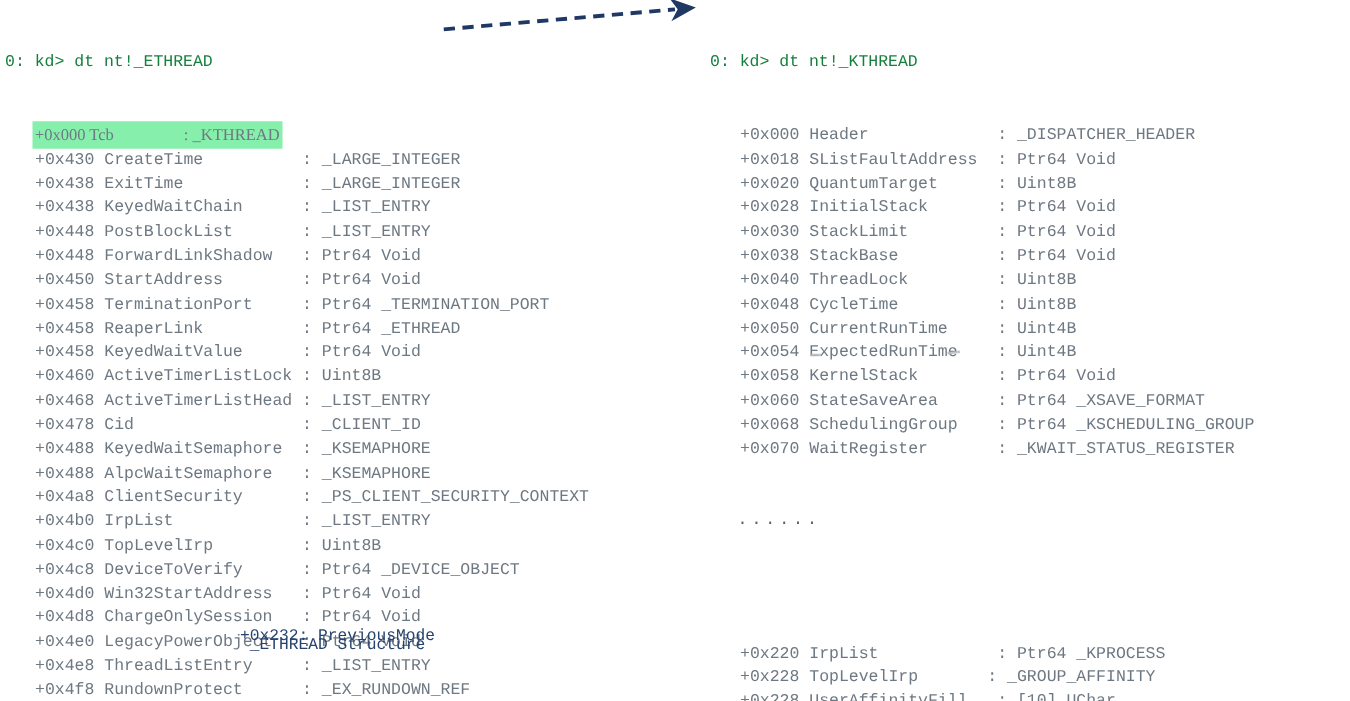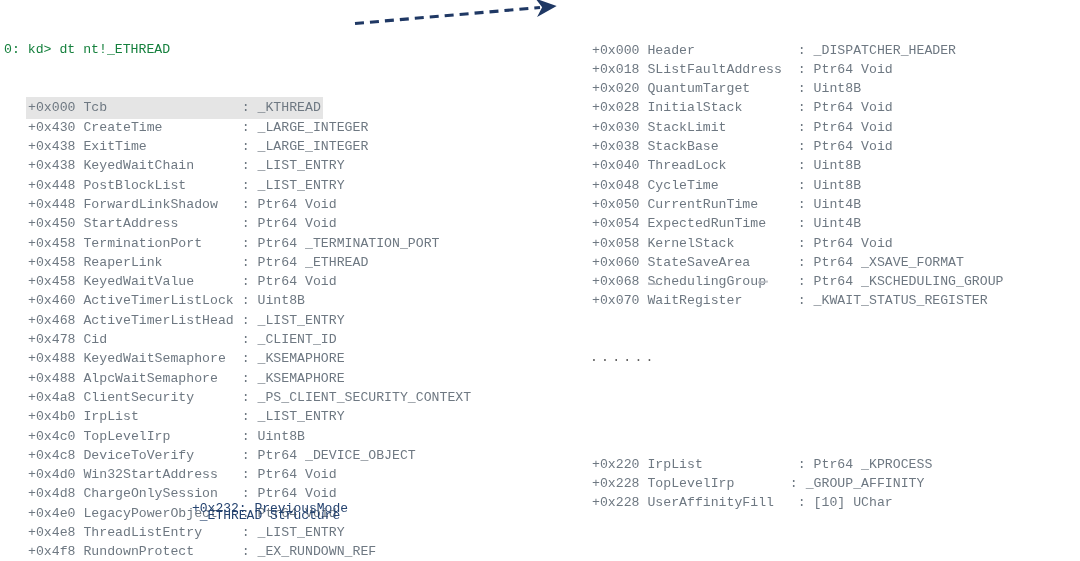--- a/index.html
+++ b/index.html
@@ -36,21 +36,22 @@
     color: #6e7882;
     height: 19.3px;
     display: block;
     position: relative;
   }
   .row .rowtext {
     display: inline-block;
     padding: 1px 2px 1px 2px;
   }
   .row.hl-green .rowtext {
-    background: #e5e5e5;
+    background: #86efac;
+    font-family: Liberation Serif, serif;
   }
 
   .pane .body { padding-left: 22px; }
 
   .dots {
     color: #5d5d5d;
     letter-spacing: 3.2px;
     font-size: 13.2px;
     height: 19.3px;
     display: block;
@@ -94,20 +95,21 @@
 </head>
 <body>
 
 <div class="pane" id="pane-ethread">
   <div class="cmdline">0: kd&gt; dt nt!_ETHREAD</div>
   <div class="body" id="ethread-rows"><div class="row hl-green"><span class="rowtext">+0x000 Tcb                 : _KTHREAD</span></div><div class="row"><span class="rowtext">+0x430 CreateTime          : _LARGE_INTEGER</span></div><div class="row"><span class="rowtext">+0x438 ExitTime            : _LARGE_INTEGER</span></div><div class="row"><span class="rowtext">+0x438 KeyedWaitChain      : _LIST_ENTRY</span></div><div class="row"><span class="rowtext">+0x448 PostBlockList       : _LIST_ENTRY</span></div><div class="row"><span class="rowtext">+0x448 ForwardLinkShadow   : Ptr64 Void</span></div><div class="row"><span class="rowtext">+0x450 StartAddress        : Ptr64 Void</span></div><div class="row"><span class="rowtext">+0x458 TerminationPort     : Ptr64 _TERMINATION_PORT</span></div><div class="row"><span class="rowtext">+0x458 ReaperLink          : Ptr64 _ETHREAD</span></div><div class="row"><span class="rowtext">+0x458 KeyedWaitValue      : Ptr64 Void</span></div><div class="row"><span class="rowtext">+0x460 ActiveTimerListLock : Uint8B</span></div><div class="row"><span class="rowtext">+0x468 ActiveTimerListHead : _LIST_ENTRY</span></div><div class="row"><span class="rowtext">+0x478 Cid                 : _CLIENT_ID</span></div><div class="row"><span class="rowtext">+0x488 KeyedWaitSemaphore  : _KSEMAPHORE</span></div><div class="row"><span class="rowtext">+0x488 AlpcWaitSemaphore   : _KSEMAPHORE</span></div><div class="row"><span class="rowtext">+0x4a8 ClientSecurity      : _PS_CLIENT_SECURITY_CONTEXT</span></div><div class="row"><span class="rowtext">+0x4b0 IrpList             : _LIST_ENTRY</span></div><div class="row"><span class="rowtext">+0x4c0 TopLevelIrp         : Uint8B</span></div><div class="row"><span class="rowtext">+0x4c8 DeviceToVerify      : Ptr64 _DEVICE_OBJECT</span></div><div class="row"><span class="rowtext">+0x4d0 Win32StartAddress   : Ptr64 Void</span></div><div class="row"><span class="rowtext">+0x4d8 ChargeOnlySession   : Ptr64 Void</span></div><div class="row"><span class="rowtext">+0x4e0 LegacyPowerObject   : Ptr64 Void</span></div><div class="row"><span class="rowtext">+0x4e8 ThreadListEntry     : _LIST_ENTRY</span></div><div class="row"><span class="rowtext">+0x4f8 RundownProtect      : _EX_RUNDOWN_REF</span></div></div>
   
 </div>
 
 <div class="pane" id="pane-kthread">
+  <div class="cmdline">0: kd&gt; dt nt!_KTHREAD</div>
   <div class="body" id="kthread-rows-top"><div class="row"><span class="rowtext">+0x000 Header             : _DISPATCHER_HEADER</span></div><div class="row"><span class="rowtext">+0x018 SListFaultAddress  : Ptr64 Void</span></div><div class="row"><span class="rowtext">+0x020 QuantumTarget      : Uint8B</span></div><div class="row"><span class="rowtext">+0x028 InitialStack       : Ptr64 Void</span></div><div class="row"><span class="rowtext">+0x030 StackLimit         : Ptr64 Void</span></div><div class="row"><span class="rowtext">+0x038 StackBase          : Ptr64 Void</span></div><div class="row"><span class="rowtext">+0x040 ThreadLock         : Uint8B</span></div><div class="row"><span class="rowtext">+0x048 CycleTime          : Uint8B</span></div><div class="row"><span class="rowtext">+0x050 CurrentRunTime     : Uint4B</span></div><div class="row"><span class="rowtext">+0x054 ExpectedRunTime    : Uint4B</span></div><div class="row"><span class="rowtext">+0x058 KernelStack        : Ptr64 Void</span></div><div class="row"><span class="rowtext">+0x060 StateSaveArea      : Ptr64 _XSAVE_FORMAT</span></div><div class="row"><span class="rowtext">+0x068 SchedulingGroup    : Ptr64 _KSCHEDULING_GROUP</span></div><div class="row"><span class="rowtext">+0x070 WaitRegister       : _KWAIT_STATUS_REGISTER</span></div></div>
   <div class="dots">......</div>
   <div class="spacer-half"></div>
   <div class="body" id="kthread-rows-bottom"><div class="row"><span class="rowtext">+0x220 IrpList            : Ptr64 _KPROCESS</span></div><div class="row"><span class="rowtext">+0x228 TopLevelIrp       : _GROUP_AFFINITY</span></div><div class="row"><span class="rowtext">+0x228 UserAffinityFill   : [10] UChar</span></div></div>
 </div>
 
 <div class="artifact" id="art1"></div>
 <div class="artifact" id="art2"></div>
 
 <svg id="arrow-connector" viewBox="0 0 215 34">

